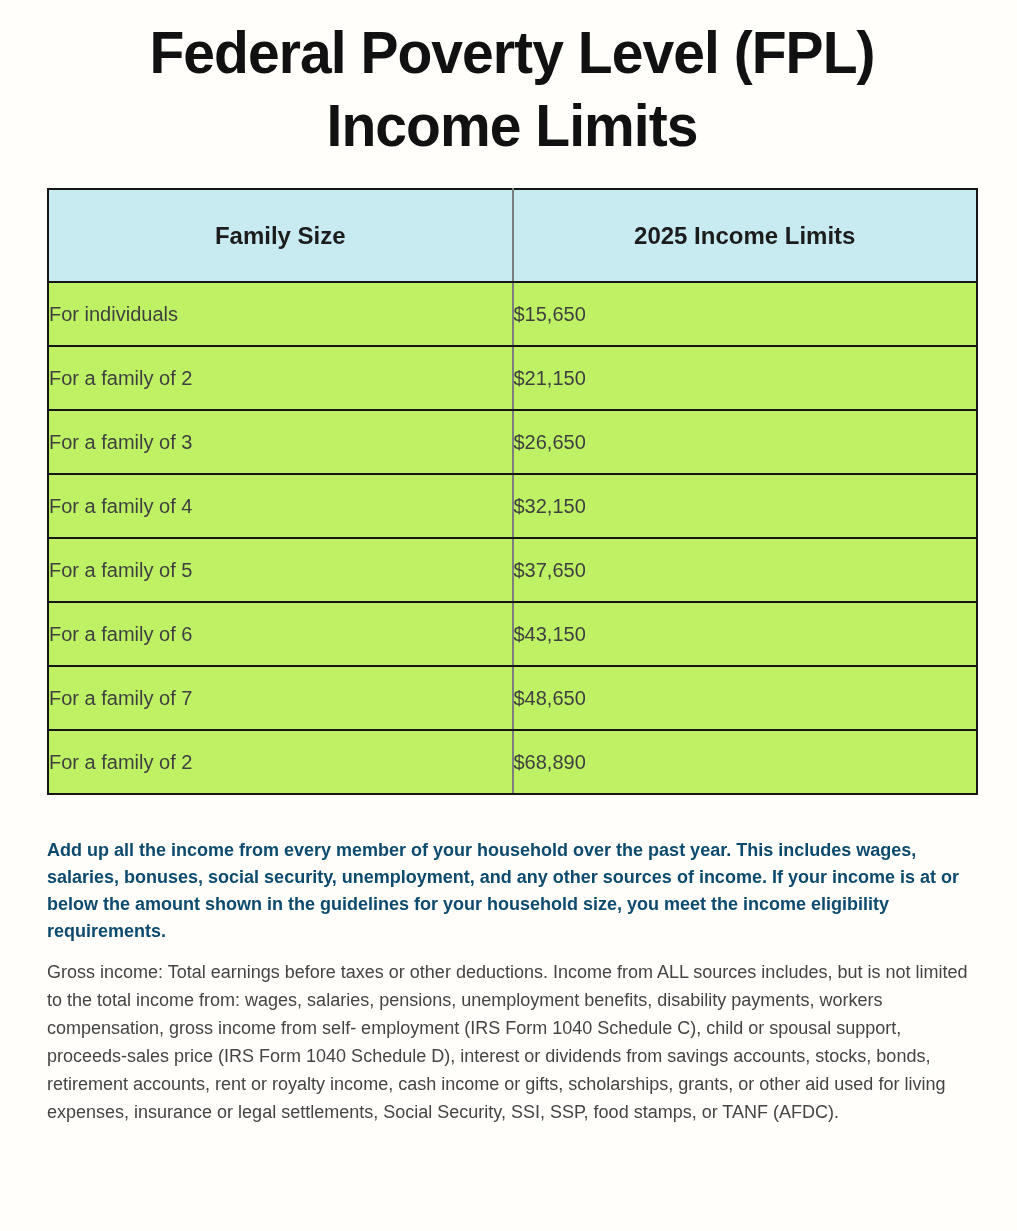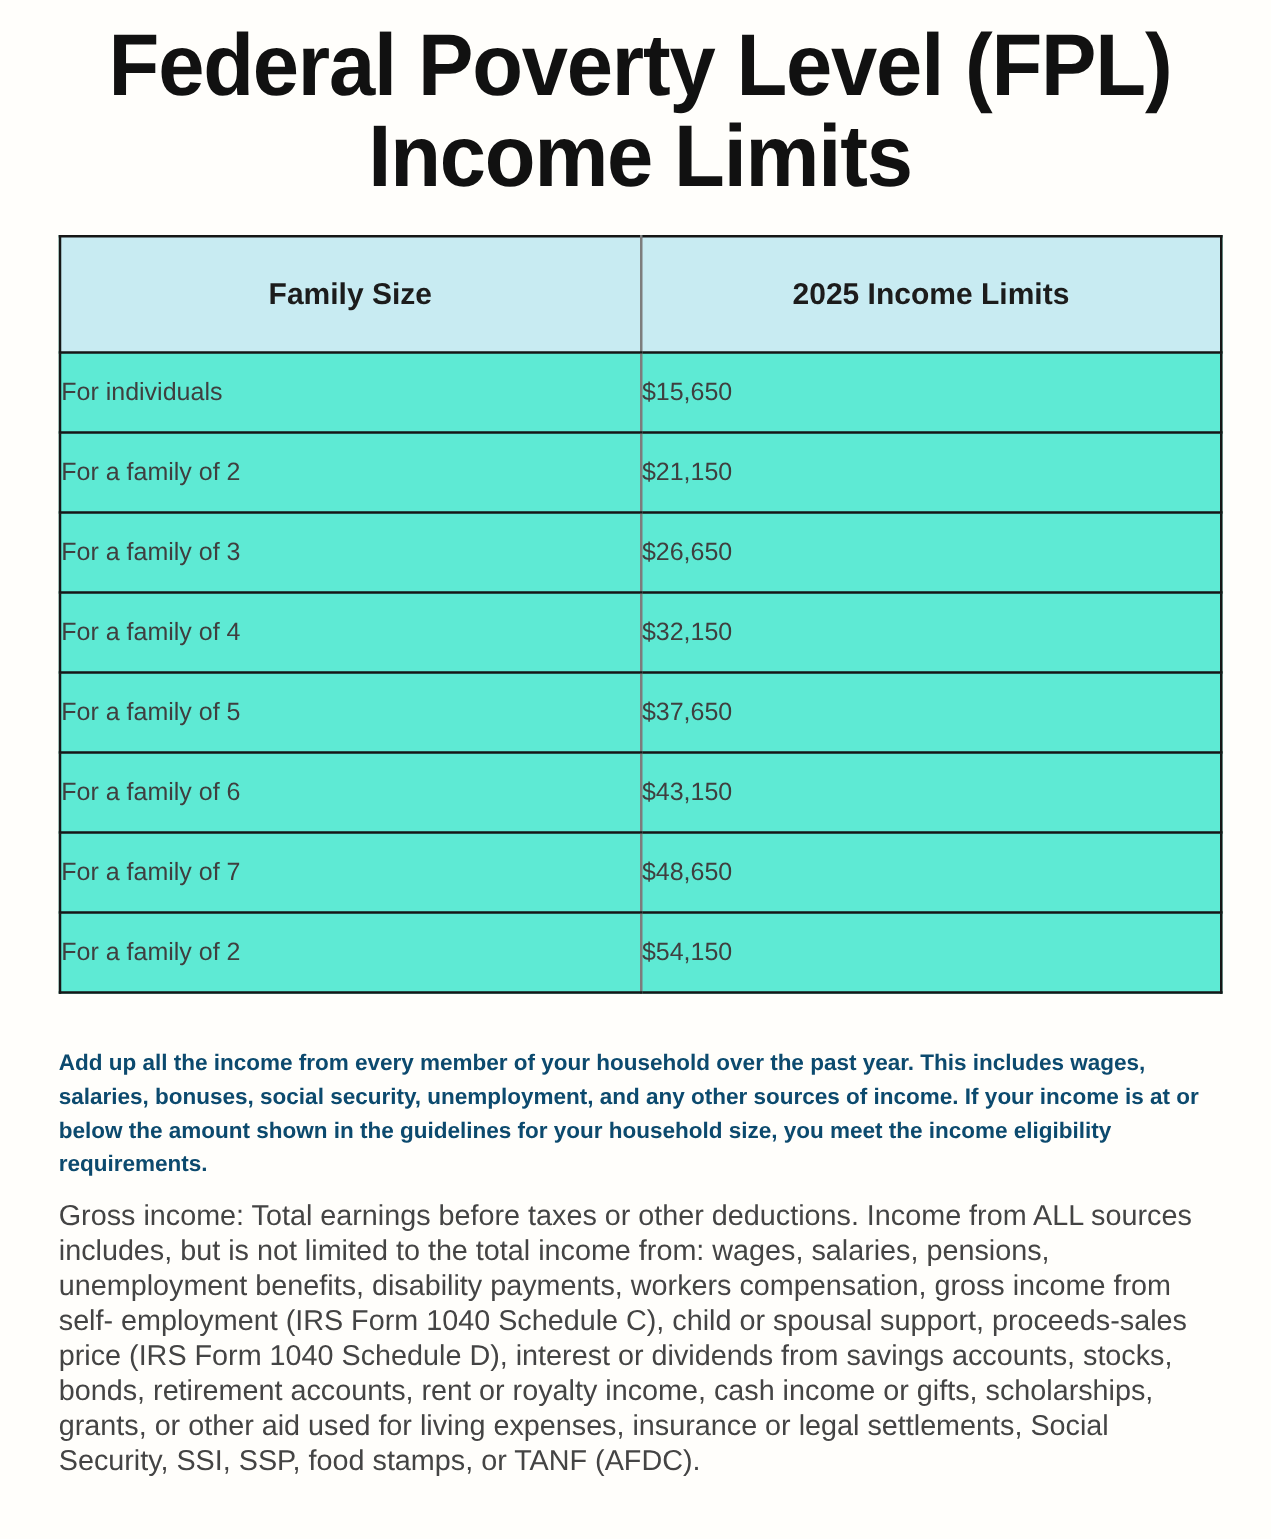--- a/index.html
+++ b/index.html
@@ -12,36 +12,36 @@
     width: 1017px;
     height: 1231px;
     padding: 16px 40px 0 47px;
     background: #fffefb;
     overflow: hidden;
   }
   .title {
     text-align: center;
     color: #111111;
     font-weight: bold;
-    font-size: 70px;
+    font-size: 60px;
     line-height: 73px;
     letter-spacing: -1px;
     margin-bottom: 6px;
   }
   .title .line {
     display: block;
     transform: scaleX(0.95);
     transform-origin: center;
   }
   table.fpl {
     border-collapse: collapse;
     width: 931px;
     margin-top: 26px;
     table-layout: fixed;
-    background: #5eead4;
+    background: #bef264;
   }
   table.fpl, table.fpl tr, table.fpl td, table.fpl th {
     border: 2px solid #161616;
   }
   
   table.fpl th:first-child, table.fpl td:first-child {
     border-right: 2px solid #7d7d7d;
   }
   table.fpl th:last-child, table.fpl td:last-child {
     border-left: none;
@@ -66,21 +66,21 @@
     margin-top: 42px;
     width: 925px;
     font-size: 18px;
     font-weight: bold;
     line-height: 27px;
     color: #0c4a6e;
   }
   .note-regular {
     margin-top: 13px;
     width: 932px;
-    font-size: 23px;
+    font-size: 18px;
     line-height: 28px;
     color: #444444;
   }
 </style>
 </head>
 <body>
 
 <div class="page">
 
   <h1 class="title">
@@ -119,21 +119,21 @@
       <tr>
         <td>For a family of 6</td>
         <td>$43,150</td>
       </tr>
       <tr>
         <td>For a family of 7</td>
         <td>$48,650</td>
       </tr>
       <tr>
         <td>For a family of 2</td>
-        <td>$54,150</td>
+        <td>$68,890</td>
       </tr>
     </tbody>
   </table>
 
   <p class="note-bold">Add up all the income from every member of your household over the past year. This includes wages, salaries, bonuses, social security, unemployment, and any other sources of income. If your income is at or below the amount shown in the guidelines for your household size, you meet the income eligibility requirements.</p>
 
   <p class="note-regular">Gross income: Total earnings before taxes or other deductions. Income from ALL sources includes, but is not limited to the total income from:  wages, salaries, pensions, unemployment benefits, disability payments, workers compensation, gross income from self- employment (IRS Form 1040 Schedule C), child or spousal support, proceeds-sales price (IRS Form 1040 Schedule D), interest or dividends from savings accounts, stocks, bonds, retirement accounts, rent or royalty income, cash income or gifts, scholarships, grants, or other aid used for living expenses, insurance or legal settlements, Social Security, SSI, SSP, food stamps, or TANF (AFDC).</p>
 
 </div>
 

